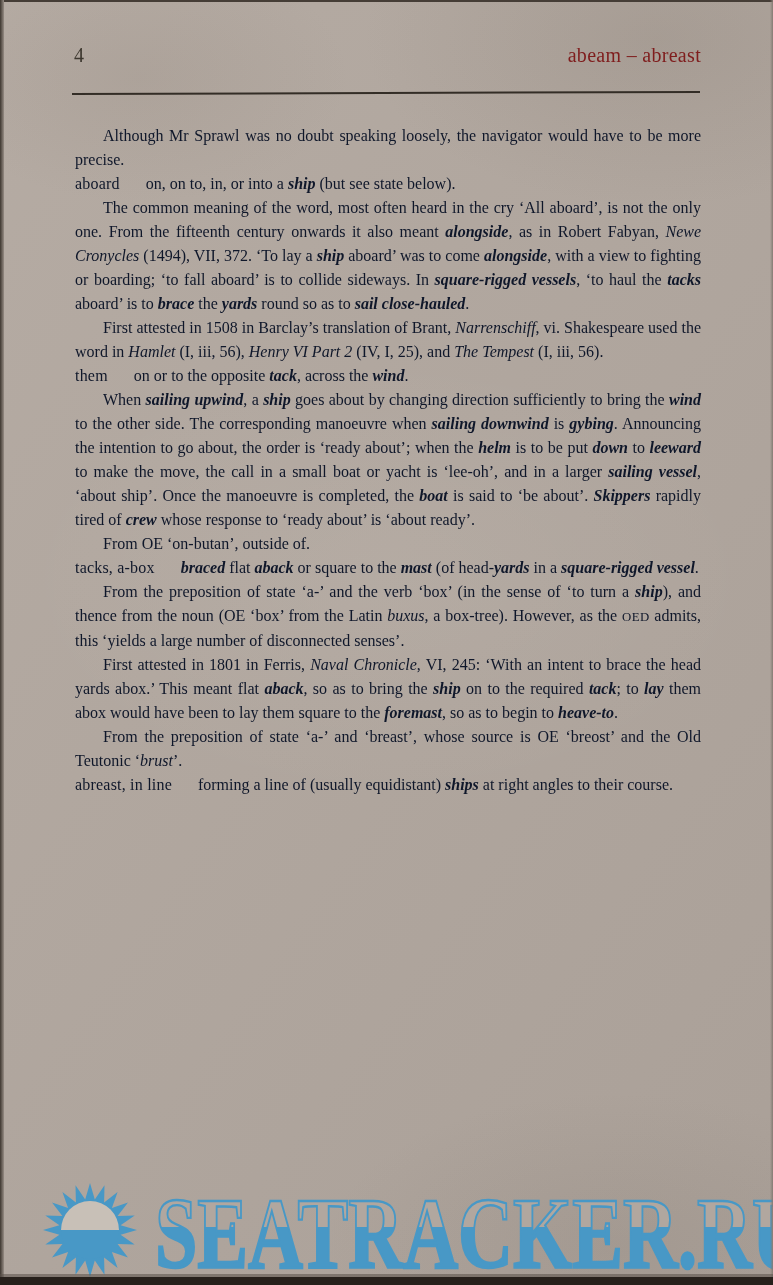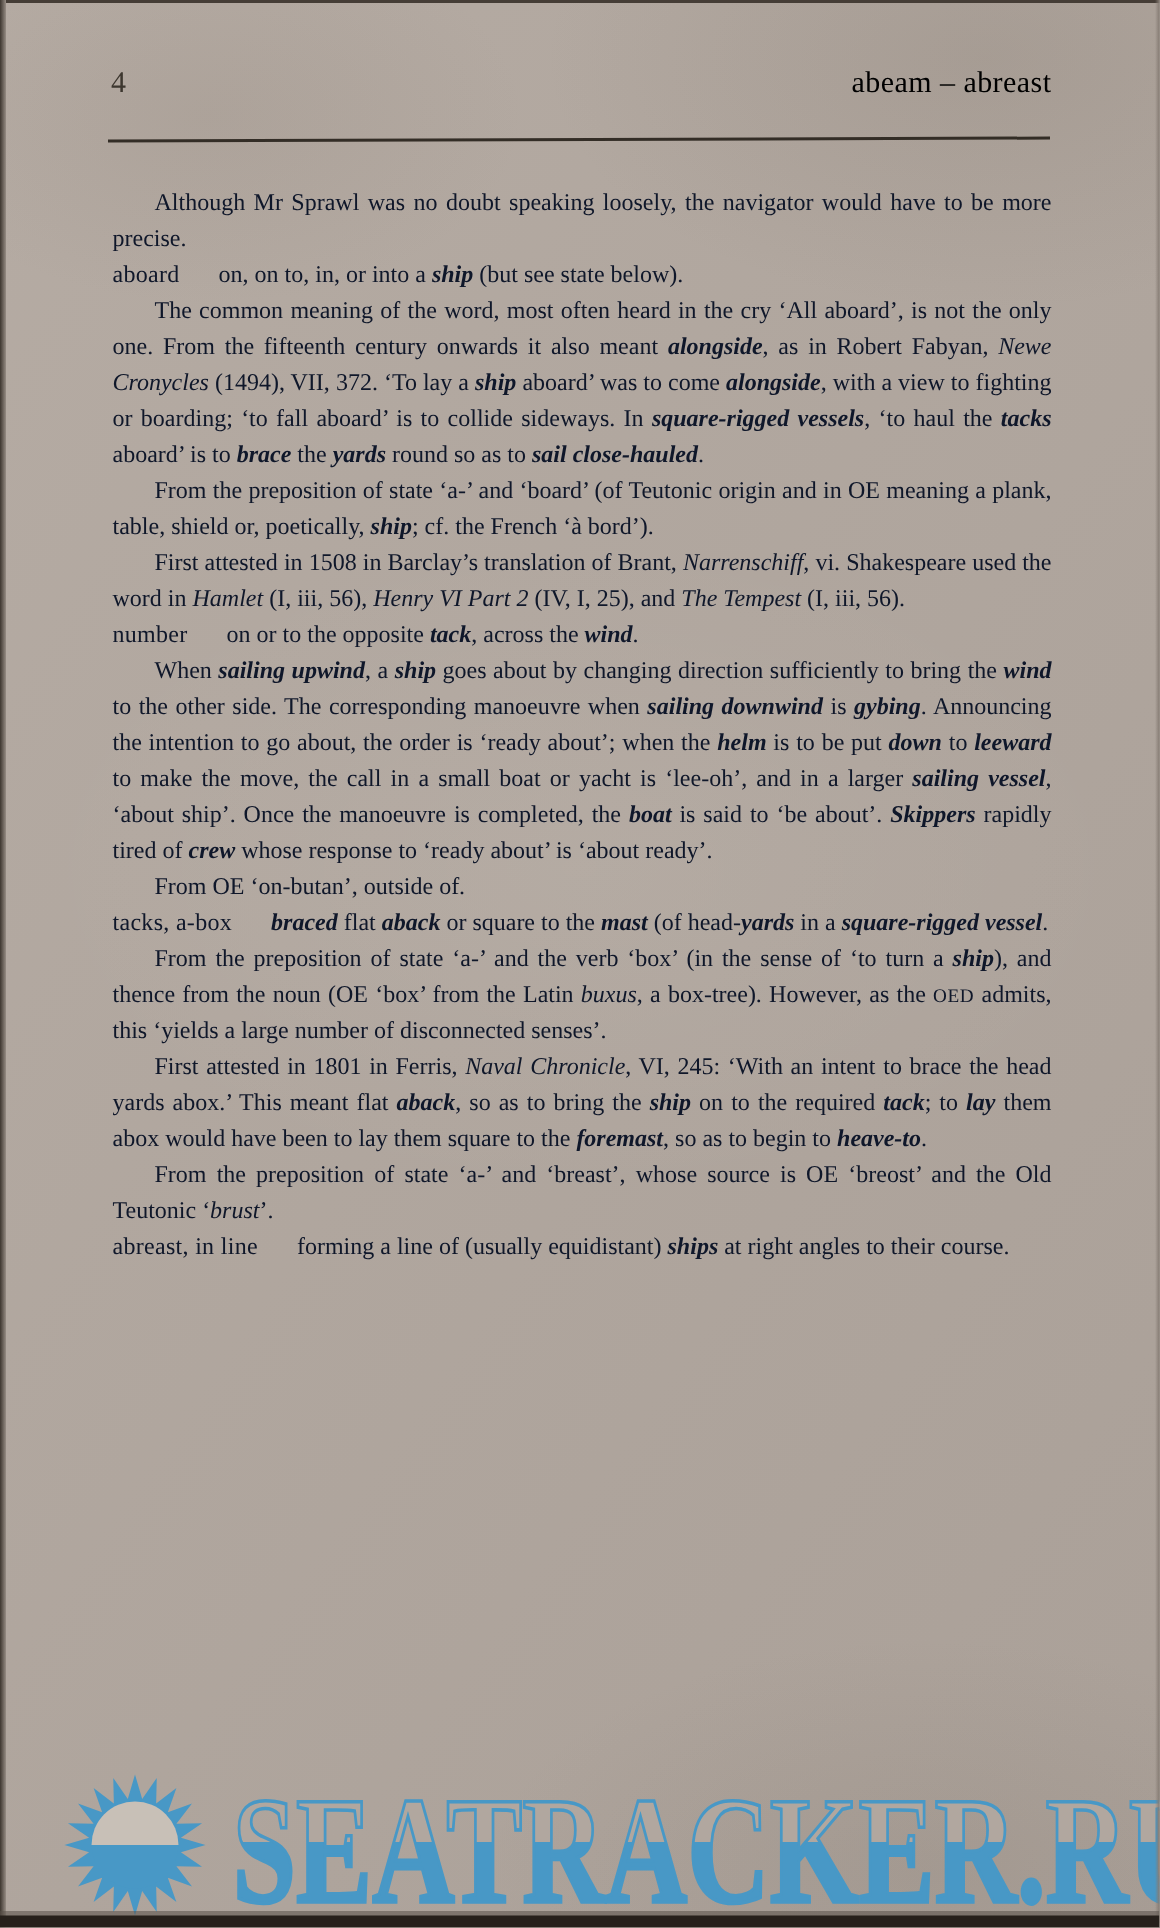--- a/index.html
+++ b/index.html
@@ -31,21 +31,21 @@
     background:linear-gradient(to left,#857b73,rgba(133,123,115,0));}
   .edge-bottom{position:absolute;bottom:0;left:0;right:0;height:8px;background:#27201b;
     box-shadow:0 -3px 0 rgba(90,80,72,0.55);}
   
   .folio{
     position:absolute;top:44px;left:74px;
     font-size:20px;color:#3d372f;letter-spacing:0.5px;
   }
   .running-head{
     position:absolute;top:44px;right:72px;
-    font-size:20px;color:#000000;letter-spacing:0.3px;
+    font-size:20px;color:#7f1d1d;letter-spacing:0.3px;
   }
   .head-rule{
     position:absolute;top:92px;left:72px;width:628px;height:2px;
     background:#332d26;transform:rotate(-0.18deg);
   }
   
   .body-text{
     position:absolute;top:124px;left:75px;width:626px;
     font-size:16px;line-height:24px;color:#0f172a;
     text-align:justify;
@@ -70,23 +70,22 @@
   <div class="mottle"></div>
 
   <div class="folio">4</div>
   <div class="running-head">abeam – abreast</div>
   <div class="head-rule"></div>
 
   <div class="body-text">
       <p class="para indent"><span>Although Mr Sprawl was no doubt speaking loosely, the navigator would have to be more precise.</span></p>
       <p class="para entry"><span class="headword">aboard</span><span class="hw-gap"></span><span>on, on to, in, or into a </span><span class="seg-term">ship</span><span> (but see state below).</span></p>
       <p class="para indent"><span>The common meaning of the word, most often heard in the cry ‘All aboard’, is not the only one. From the fifteenth century onwards it also meant </span><span class="seg-term">alongside</span><span>, as in Robert Fabyan, </span><span class="seg-title">Newe Cronycles</span><span> (1494), VII, 372. ‘To lay a </span><span class="seg-term">ship</span><span> aboard’ was to come </span><span class="seg-term">alongside</span><span>, with a view to fighting or boarding; ‘to fall aboard’ is to collide sideways. In </span><span class="seg-term">square-rigged vessels</span><span>, ‘to haul the </span><span class="seg-term">tacks</span><span> aboard’ is to </span><span class="seg-term">brace</span><span> the </span><span class="seg-term">yards</span><span> round so as to </span><span class="seg-term">sail close-hauled</span><span>.</span></p>
-      <p class="para indent"><span>From the preposition of state ‘a-’ and ‘board’ (of Teutonic origin and in OE meaning a plank, table, shield or, poetically, </span><span class="seg-term">ship</span><span>; cf. the French ‘à bord’).</span></p>
       <p class="para indent"><span>First attested in 1508 in Barclay’s translation of Brant, </span><span class="seg-title">Narrenschiff</span><span>, vi. Shakespeare used the word in </span><span class="seg-title">Hamlet</span><span> (I, iii, 56), </span><span class="seg-title">Henry VI Part 2</span><span> (IV, I, 25), and </span><span class="seg-title">The Tempest</span><span> (I, iii, 56).</span></p>
-      <p class="para entry"><span class="headword">number</span><span class="hw-gap"></span><span>on or to the opposite </span><span class="seg-term">tack</span><span>, across the </span><span class="seg-term">wind</span><span>.</span></p>
+      <p class="para entry"><span class="headword">them</span><span class="hw-gap"></span><span>on or to the opposite </span><span class="seg-term">tack</span><span>, across the </span><span class="seg-term">wind</span><span>.</span></p>
       <p class="para indent"><span>When </span><span class="seg-term">sailing upwind</span><span>, a </span><span class="seg-term">ship</span><span> goes about by changing direction sufficiently to bring the </span><span class="seg-term">wind</span><span> to the other side. The corresponding manoeuvre when </span><span class="seg-term">sailing downwind</span><span> is </span><span class="seg-term">gybing</span><span>. Announcing the intention to go about, the order is ‘ready about’; when the </span><span class="seg-term">helm</span><span> is to be put </span><span class="seg-term">down</span><span> to </span><span class="seg-term">leeward</span><span> to make the move, the call in a small boat or yacht is ‘lee-oh’, and in a larger </span><span class="seg-term">sailing vessel</span><span>, ‘about ship’. Once the manoeuvre is completed, the </span><span class="seg-term">boat</span><span> is said to ‘be about’. </span><span class="seg-term">Skippers</span><span> rapidly tired of </span><span class="seg-term">crew</span><span> whose response to ‘ready about’ is ‘about ready’.</span></p>
       <p class="para indent"><span>From OE ‘on-butan’, outside of.</span></p>
       <p class="para entry"><span class="headword">tacks, a-box</span><span class="hw-gap"></span><span class="seg-term">braced</span><span> flat </span><span class="seg-term">aback</span><span> or square to the </span><span class="seg-term">mast</span><span> (of head-</span><span class="seg-term">yards</span><span> in a </span><span class="seg-term">square-rigged vessel</span><span>.</span></p>
       <p class="para indent"><span>From the preposition of state ‘a-’ and the verb ‘box’ (in the sense of ‘to turn a </span><span class="seg-term">ship</span><span>), and thence from the noun (OE ‘box’ from the Latin </span><span class="seg-title">buxus</span><span>, a box-tree). However, as the </span><span class="seg-caps">OED</span><span> admits, this ‘yields a large number of disconnected senses’.</span></p>
       <p class="para indent"><span>First attested in 1801 in Ferris, </span><span class="seg-title">Naval Chronicle</span><span>, VI, 245: ‘With an intent to brace the head yards abox.’ This meant flat </span><span class="seg-term">aback</span><span>, so as to bring the </span><span class="seg-term">ship</span><span> on to the required </span><span class="seg-term">tack</span><span>; to </span><span class="seg-term">lay</span><span> them abox would have been to lay them square to the </span><span class="seg-term">foremast</span><span>, so as to begin to </span><span class="seg-term">heave-to</span><span>.</span></p>
       <p class="para indent"><span>From the preposition of state ‘a-’ and ‘breast’, whose source is OE ‘breost’ and the Old Teutonic ‘</span><span class="seg-title">brust</span><span>’.</span></p>
       <p class="para entry"><span class="headword">abreast, in line</span><span class="hw-gap"></span><span>forming a line of (usually equidistant) </span><span class="seg-term">ships</span><span> at right angles to their course.</span></p>
     </div>
 
   <div class="watermark">

